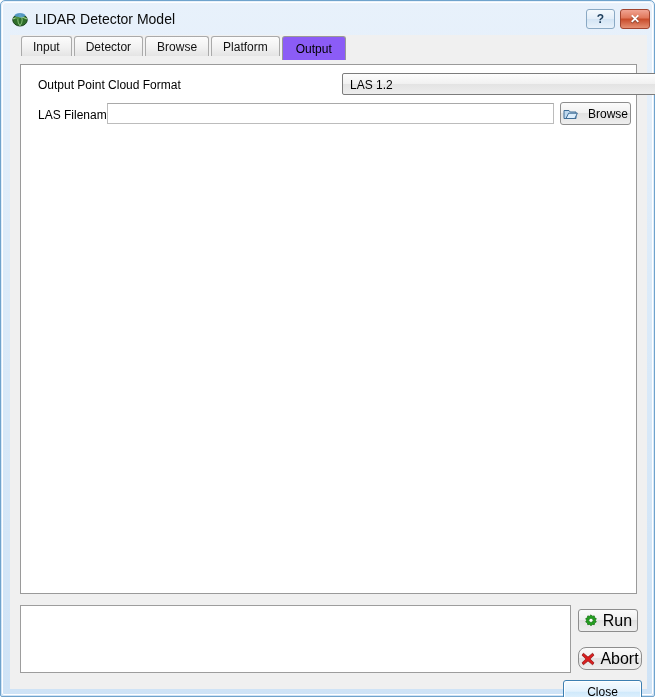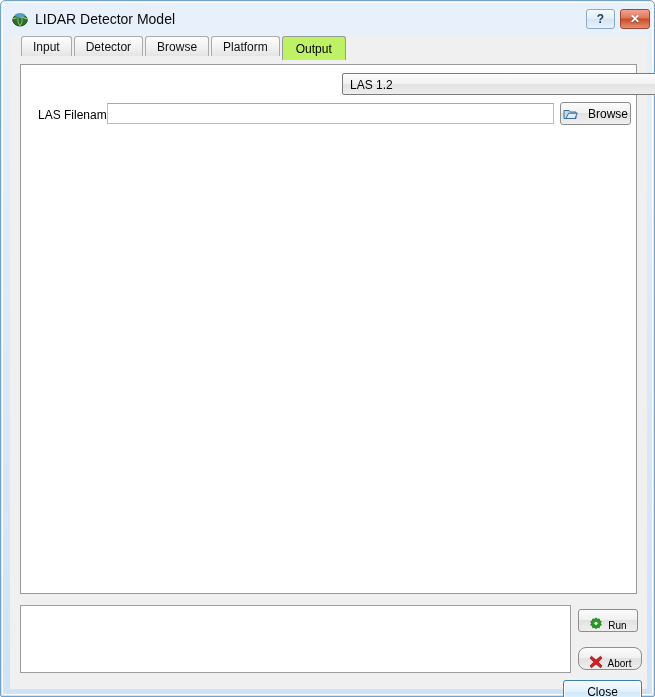--- a/index.html
+++ b/index.html
@@ -122,21 +122,21 @@
     color: #111111;
     background: linear-gradient(180deg,#fcfcfc 0%, #f1f1f1 55%, #e4e4e4 100%);
     border: 1px solid #aaaaaa;
     border-bottom: none;
     border-radius: 3px 3px 0 0;
     cursor: default;
     white-space: nowrap;
   }
   .tab.active {
     height: 24px;
-    background: #bef264;
+    background: #8b5cf6;
     border-color: #999999;
     color: #000000;
     margin-bottom: -1px;
     z-index: 5;
     padding: 0 13px;
   }
 
   
   #tabpanel {
     position: absolute;
@@ -238,24 +238,24 @@
   }
 
   
   .act-btn {
     position: absolute;
     box-sizing: border-box;
     border: 1px solid #8d8d8d;
     border-radius: 3px;
     background: linear-gradient(180deg,#fbfbfb 0%, #f0f0f0 48%, #e2e2e2 50%, #eeeeee 100%);
     display: flex;
-    align-items: flex-end;
+    align-items: center;
     justify-content: center;
     gap: 5px;
-    font-size: 10px;
+    font-size: 16px;
     color: #000;
     cursor: default;
   }
   #btn-run { left: 568px; top: 574px; width: 60px; height: 23px; }
   #btn-abort { left: 568px; top: 612px; width: 64px; height: 23px; border-radius: 8px; }
 
   #btn-close-dialog {
     position: absolute;
     left: 553px; top: 645px;
     width: 79px; height: 24px;
@@ -302,20 +302,21 @@
     <div id="tabstrip">
       <div class="tab">Input</div>
       <div class="tab">Detector</div>
       <div class="tab">Browse</div>
       <div class="tab">Platform</div>
       <div class="tab active">Output</div>
     </div>
 
     <div id="tabpanel">
 
+      <span class="form-label" id="label-format">Output Point Cloud Format</span>
 
       <div id="combo-format">
         <span id="combo-format-value">LAS 1.2</span>
         <span id="combo-arrow"></span>
       </div>
 
       <span class="form-label" id="label-filename">LAS Filename</span>
 
       <input id="input-filename" type="text" placeholder="" style="">
 

